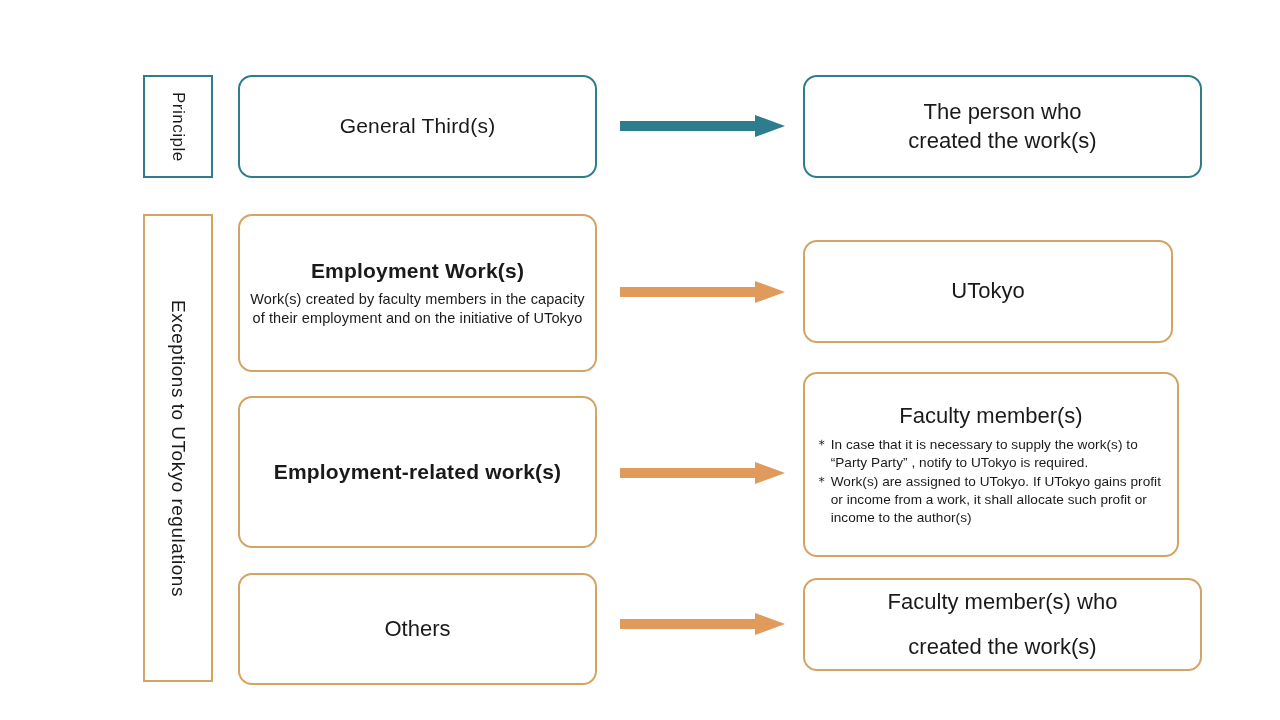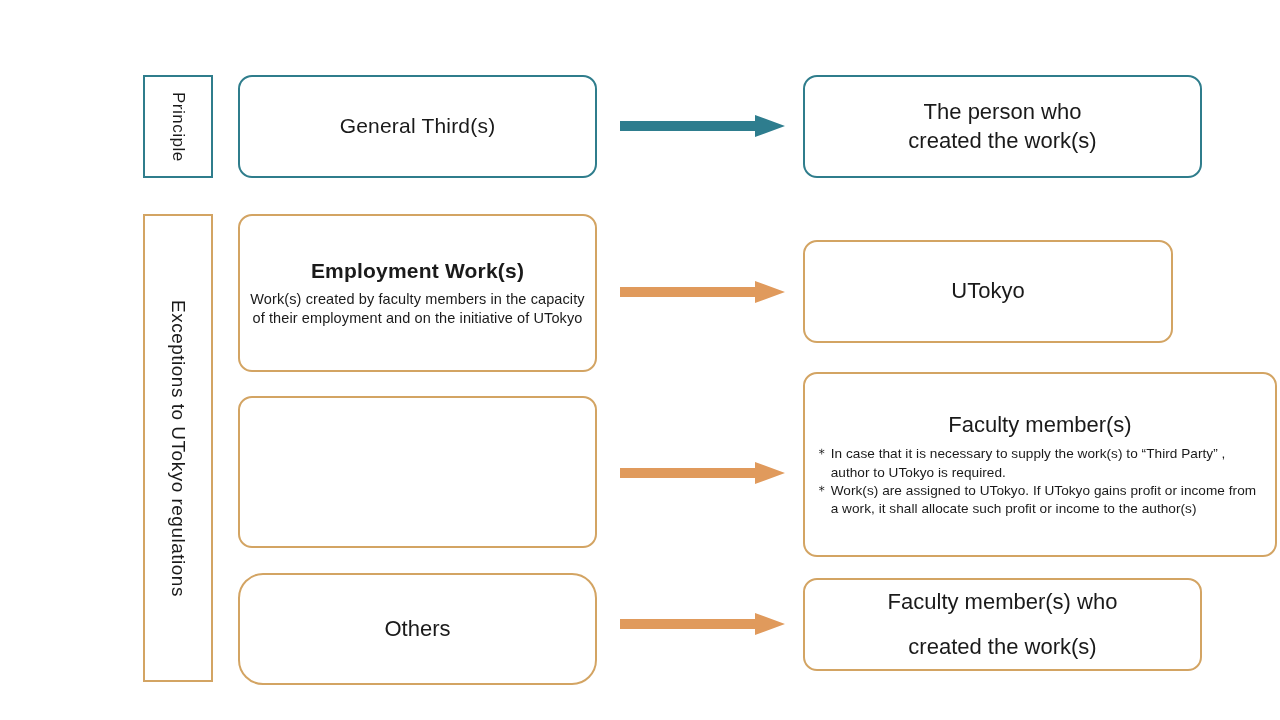--- a/index.html
+++ b/index.html
@@ -56,26 +56,26 @@
   #principle-rail        { left: 143px; top: 75px;  width: 70px;  height: 103px; }
   #principle-rail .rail-label { font-size: 17px; }
 
   #exceptions-rail       { left: 143px; top: 214px; width: 70px;  height: 468px; }
   #exceptions-rail .rail-label { font-size: 19px; }
 
   
   #general-work-box      { left: 238px; top: 75px;  width: 359px; height: 103px; }
   #employment-work-box   { left: 238px; top: 214px; width: 359px; height: 158px; }
   #employment-related-box{ left: 238px; top: 396px; width: 359px; height: 152px; }
-  #others-box            { left: 238px; top: 573px; width: 359px; height: 112px; border-radius: 25px; }
+  #others-box            { left: 238px; top: 573px; width: 359px; height: 112px; }
 
   
   #person-created-box    { left: 803px; top: 75px;  width: 399px; height: 103px; }
   #utokyo-box            { left: 803px; top: 240px; width: 370px; height: 103px; }
-  #faculty-notes-box     { left: 803px; top: 372px; width: 474px; height: 185px; }
+  #faculty-notes-box     { left: 803px; top: 372px; width: 376px; height: 185px; }
   #faculty-created-box   { left: 803px; top: 578px; width: 399px; height: 93px; gap: 16px; }
 
   
   .box-title {
     font-size: 21px;
     font-weight: 400;
     line-height: 1.25;
     letter-spacing: 0.2px;
   }
   .box-title.strong { font-weight: 700; }
@@ -162,34 +162,35 @@
     <svg viewBox="0 0 165 22" preserveAspectRatio="none" aria-hidden="true">
       <path d="M0 6 L135 6 L135 0 L165 11 L135 22 L135 16 L0 16 Z" fill="#e09a5c"></path>
     </svg>
   </div>
 
   <div class="box rounded tan" id="utokyo-box">
     <div class="plain-title">UTokyo</div>
   </div>
 
   <div class="box rounded tan" id="employment-related-box">
+    <div class="box-title strong">Employment-related work(s)</div>
   </div>
 
   <div class="arrow" id="arrow-employment-rel">
     <svg viewBox="0 0 165 22" preserveAspectRatio="none" aria-hidden="true">
       <path d="M0 6 L135 6 L135 0 L165 11 L135 22 L135 16 L0 16 Z" fill="#e09a5c"></path>
     </svg>
   </div>
 
   <div class="box rounded tan" id="faculty-notes-box">
     <div class="plain-title">Faculty member(s)</div>
     <div class="notes">
       <div class="note-item">
         <span class="note-star">＊</span>
-        <span class="note-text">In case that it is necessary to supply the work(s) to  “Third Party” , author to UTokyo is required.</span>
+        <span class="note-text">In case that it is necessary to supply the work(s) to  “Party Party” , notify to UTokyo is required.</span>
       </div>
       <div class="note-item">
         <span class="note-star">＊</span>
         <span class="note-text">Work(s) are assigned to UTokyo. If UTokyo gains profit or income from a work, it shall allocate such profit or income to the author(s)</span>
       </div>
     </div>
   </div>
 
   <div class="box rounded tan" id="others-box">
     <div class="plain-title">Others</div>

